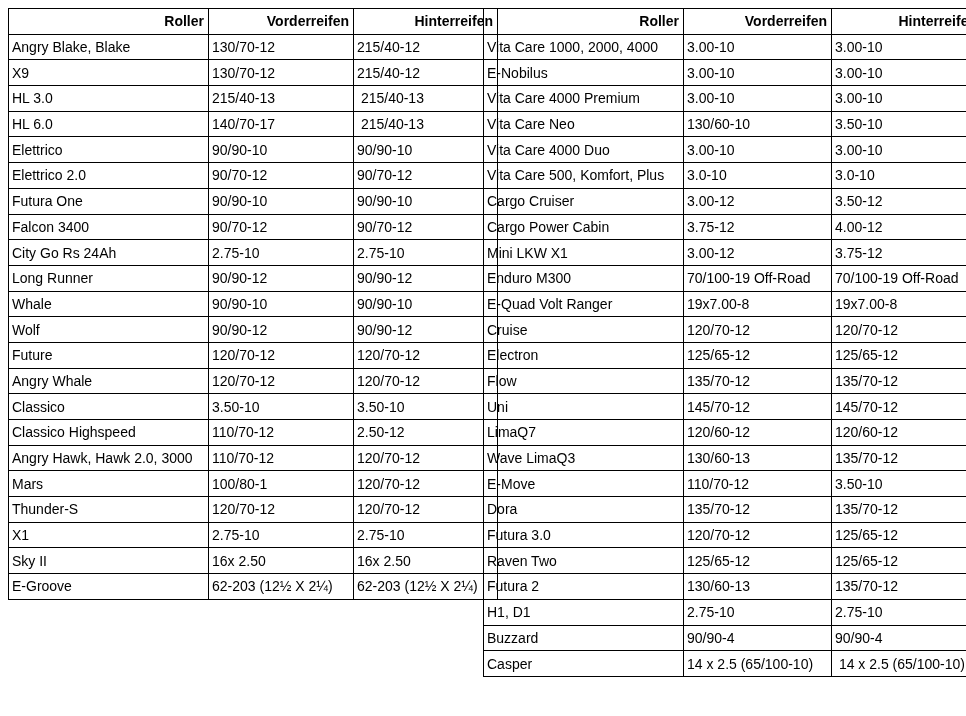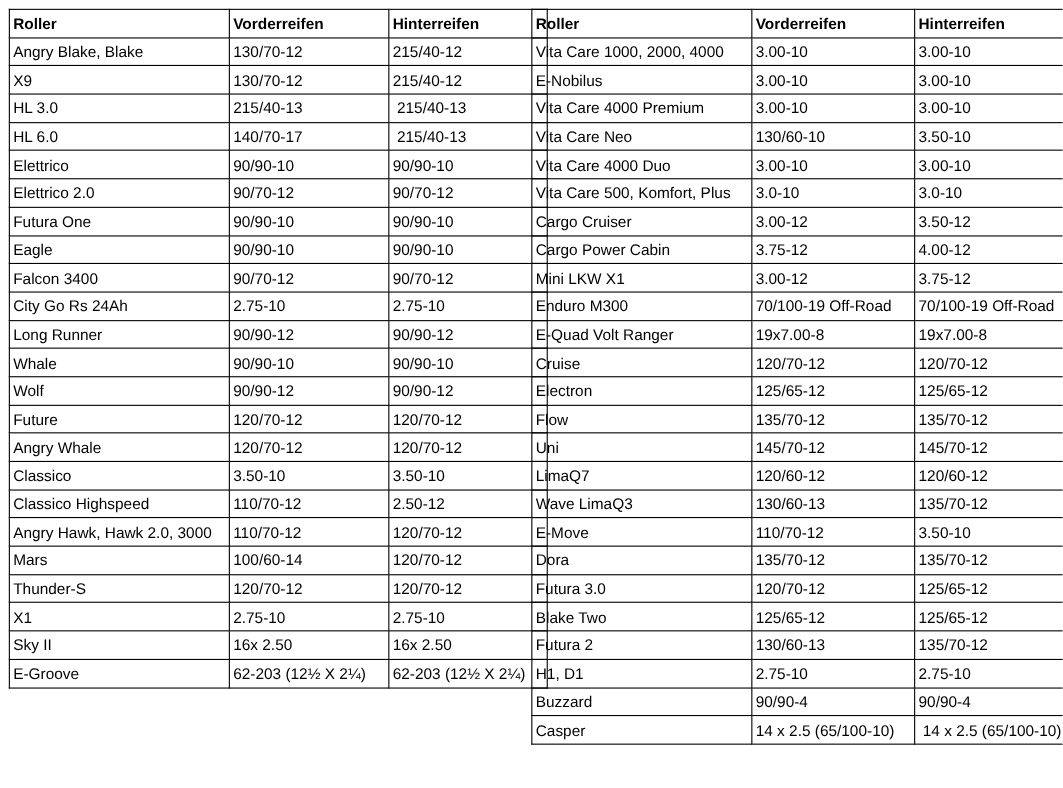--- a/index.html
+++ b/index.html
@@ -36,20 +36,21 @@
     font-size: 14px;
     line-height: 1;
     color: #000000;
     text-align: left;
     vertical-align: middle;
     white-space: pre;
     overflow: hidden;
   }
   .tire-table th {
     font-weight: bold;
+    text-align: right;
   }
   .tire-table td {
     font-weight: normal;
   }
 </style>
 </head>
 <body>
 
 <div>
   <table id="table-left" class="tire-table">
@@ -90,25 +91,20 @@
           <td>Elettrico 2.0</td>
           <td>90/70-12</td>
           <td>90/70-12</td>
         </tr>
         <tr>
           <td>Futura One</td>
           <td>90/90-10</td>
           <td>90/90-10</td>
         </tr>
         <tr>
-          <td>Eagle</td>
-          <td>90/90-10</td>
-          <td>90/90-10</td>
-        </tr>
-        <tr>
           <td>Falcon 3400</td>
           <td>90/70-12</td>
           <td>90/70-12</td>
         </tr>
         <tr>
           <td>City Go Rs 24Ah</td>
           <td>2.75-10</td>
           <td>2.75-10</td>
         </tr>
         <tr>
@@ -146,21 +142,21 @@
           <td>110/70-12</td>
           <td>2.50-12</td>
         </tr>
         <tr>
           <td>Angry Hawk, Hawk 2.0, 3000</td>
           <td>110/70-12</td>
           <td>120/70-12</td>
         </tr>
         <tr>
           <td>Mars</td>
-          <td>100/60-14</td>
+          <td>100/80-1</td>
           <td>120/70-12</td>
         </tr>
         <tr>
           <td>Thunder-S</td>
           <td>120/70-12</td>
           <td>120/70-12</td>
         </tr>
         <tr>
           <td>X1</td>
           <td>2.75-10</td>
@@ -281,21 +277,21 @@
           <td>Dora</td>
           <td>135/70-12</td>
           <td>135/70-12</td>
         </tr>
         <tr>
           <td>Futura 3.0</td>
           <td>120/70-12</td>
           <td>125/65-12</td>
         </tr>
         <tr>
-          <td>Blake Two</td>
+          <td>Raven Two</td>
           <td>125/65-12</td>
           <td>125/65-12</td>
         </tr>
         <tr>
           <td>Futura 2</td>
           <td>130/60-13</td>
           <td>135/70-12</td>
         </tr>
         <tr>
           <td>H1, D1</td>

